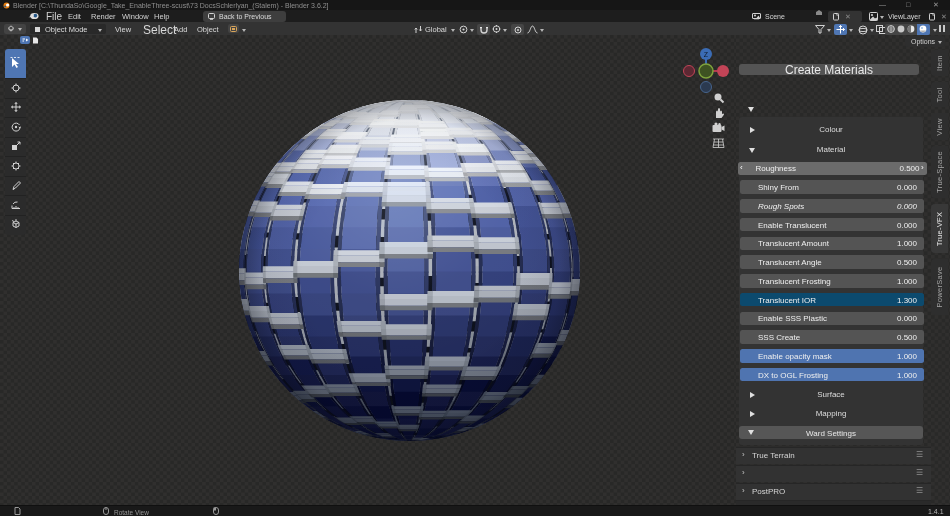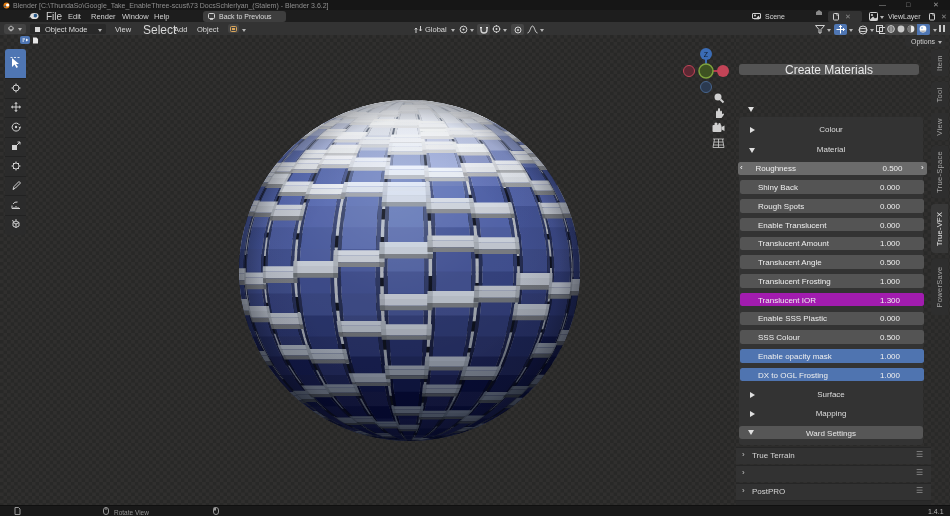--- a/index.html
+++ b/index.html
@@ -27,21 +27,21 @@
 .ntab { position:absolute; left:931px; width:17px; background:#2e2e2e; border-radius:4px 0 0 4px;
   color:#a5a5a5; font-size:7.5px; }
 .ntab span { position:absolute; white-space:nowrap; left:4px; top:50%; transform:translateY(-50%);
   writing-mode:vertical-rl; transform:translateY(-50%) rotate(180deg); letter-spacing:0.3px;}
 .btn { position:absolute; background:#545454; border-radius:3px; color:#e8e8e8;
   font-size:8px; text-align:center; }
 .btn .lbl { position:absolute; left:0; right:0; top:50%; transform:translateY(-50%); }
 .slider { position:absolute; left:740px; width:184px; height:13.5px; background:#545454;
   border-radius:2.5px; color:#efefef; font-size:8px; }
 .slider .l { position:absolute; left:18px; top:50%; transform:translateY(-50%); }
-.slider .v { position:absolute; right:24px; top:50%; transform:translateY(-50%);padding-left:20px; }
+.slider .v { position:absolute; right:7px; top:50%; transform:translateY(-50%);padding-left:20px; }
 .tri-r { display:block; width:0; height:0; border-top:3.5px solid transparent;
   border-bottom:3.5px solid transparent; border-left:5px solid #e0e0e0; }
 .tri-d { display:block; width:0; height:0; border-left:3.5px solid transparent;
   border-right:3.5px solid transparent; border-top:5px solid #e0e0e0; }
 .caret { display:inline-block; width:0; height:0; border-left:2.5px solid transparent;
   border-right:2.5px solid transparent; border-top:3.5px solid #b5b5b5; vertical-align:middle; }
 
 
 #toolbar { left:5px; top:49px; width:21px; height:186px; background:#2b2b2b; border-radius:4px; }
 .tbtn { position:absolute; left:5px; width:21px; height:19px; }
@@ -1979,53 +1979,53 @@
       <span class="tri-d"></span>
     </div>
 <div class="txt" style="left:739px;top:145px;width:184px;text-align:center;color:#dcdcdc">Material</div>
 <div class="slider" style="top:161.5px;background:#6b6b6b;left:737.5px;width:189px;">
       <span class="l">Roughness</span>
       <span class="v">0.500</span>
     </div>
 <div class="tiny" style="left:740px;top:164.0px;color:#fff;font-size:8px">‹</div>
 <div class="tiny" style="left:921px;top:164.0px;color:#fff;font-size:8px">›</div>
 <div class="slider" style="top:180.25px;background:#545454;">
-      <span class="l">Shiny Back</span>
+      <span class="l">Shiny From</span>
       <span class="v">0.000</span>
     </div>
-<div class="slider" style="top:199.0px;background:#545454;">
+<div class="slider" style="top:199.0px;background:#545454;font-style:italic;">
       <span class="l">Rough Spots</span>
       <span class="v">0.000</span>
     </div>
 <div class="slider" style="top:217.75px;background:#545454;">
       <span class="l">Enable Translucent</span>
       <span class="v">0.000</span>
     </div>
 <div class="slider" style="top:236.5px;background:#545454;">
       <span class="l">Translucent Amount</span>
       <span class="v">1.000</span>
     </div>
 <div class="slider" style="top:255.25px;background:#545454;">
       <span class="l">Translucent Angle</span>
       <span class="v">0.500</span>
     </div>
 <div class="slider" style="top:274.0px;background:#545454;">
       <span class="l">Translucent Frosting</span>
       <span class="v">1.000</span>
     </div>
-<div class="slider" style="top:292.75px;background:#a21caf;">
+<div class="slider" style="top:292.75px;background:#0c4a6e;">
       <span class="l">Translucent IOR</span>
       <span class="v">1.300</span>
     </div>
 <div class="slider" style="top:311.5px;background:#545454;">
       <span class="l">Enable SSS Plastic</span>
       <span class="v">0.000</span>
     </div>
 <div class="slider" style="top:330.25px;background:#545454;">
-      <span class="l">SSS Colour</span>
+      <span class="l">SSS Create</span>
       <span class="v">0.500</span>
     </div>
 <div class="slider" style="top:349.0px;background:#4f74b0;">
       <span class="l">Enable opacity mask</span>
       <span class="v">1.000</span>
     </div>
 <div class="slider" style="top:367.75px;background:#4f74b0;">
       <span class="l">DX to OGL Frosting</span>
       <span class="v">1.000</span>
     </div>

